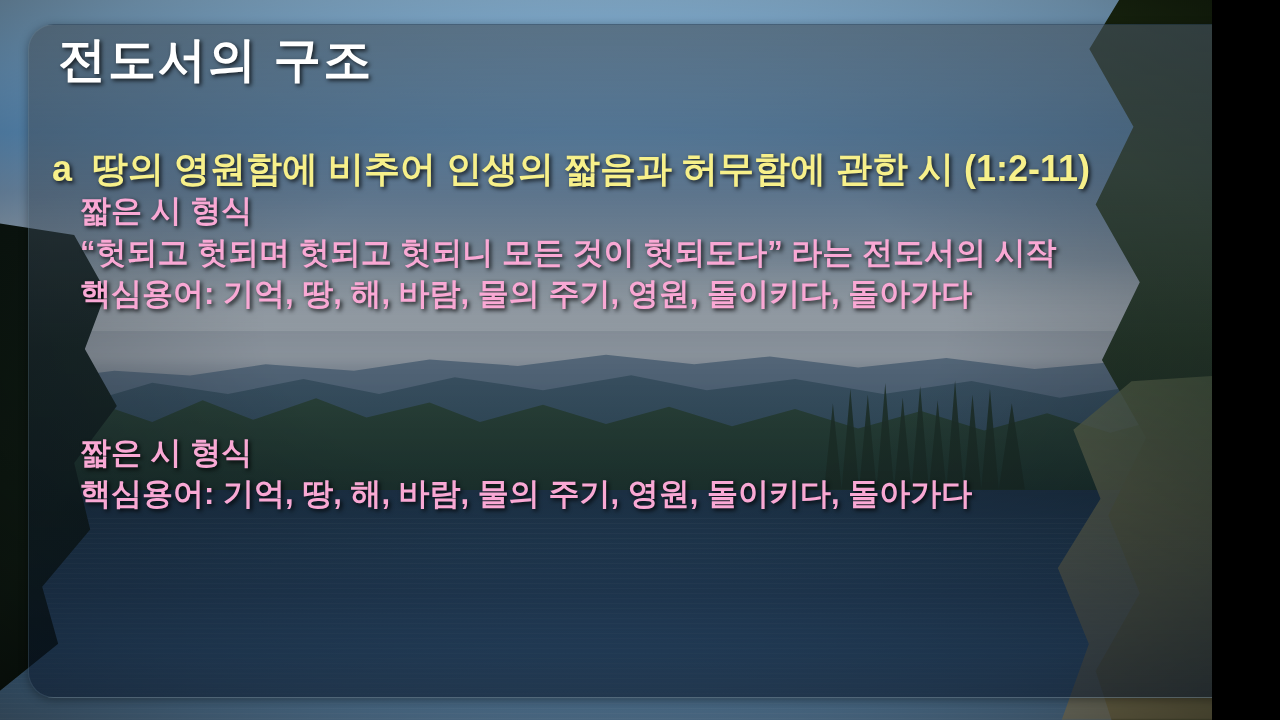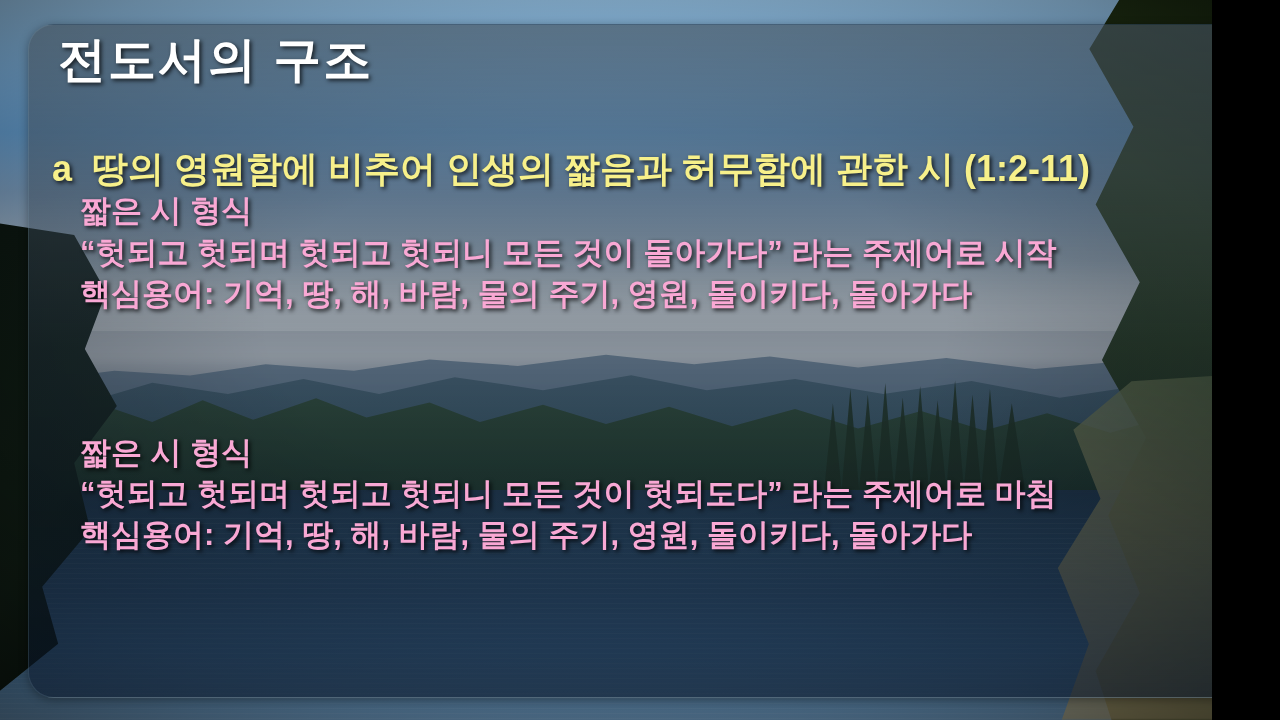--- a/index.html
+++ b/index.html
@@ -200,23 +200,22 @@
 
   <div class="panel"></div>
 
   <div class="title">전도서의 구조</div>
 
   <div class="block block-a">
     <div class="head-line">
       <span class="head-marker">a</span><span class="head-text">땅의 영원함에 비추어 인생의 짧음과 허무함에 관한 시 (1:2-11)</span>
     </div>
     <div class="sub-line">짧은 시 형식</div>
-    <div class="sub-line">“헛되고 헛되며 헛되고 헛되니 모든 것이 돌아가다” 라는  주제어로 시작</div>
+    <div class="sub-line">“헛되고 헛되며 헛되고 헛되니 모든 것이 헛되도다” 라는  전도서의 시작</div>
     <div class="sub-line">핵심용어: 기억, 땅, 해, 바람, 물의 주기, 영원, 돌이키다, 돌아가다</div>
   </div>
 
   <div class="block block-ap">
     <div class="sub-line">짧은 시 형식</div>
-    <div class="sub-line">“헛되고 헛되며 헛되고 헛되니 모든 것이 헛되도다” 라는  주제어로 마침</div>
     <div class="sub-line">핵심용어: 기억, 땅, 해, 바람, 물의 주기, 영원, 돌이키다, 돌아가다</div>
   </div>
 
 </div>
 
 </body></html>

